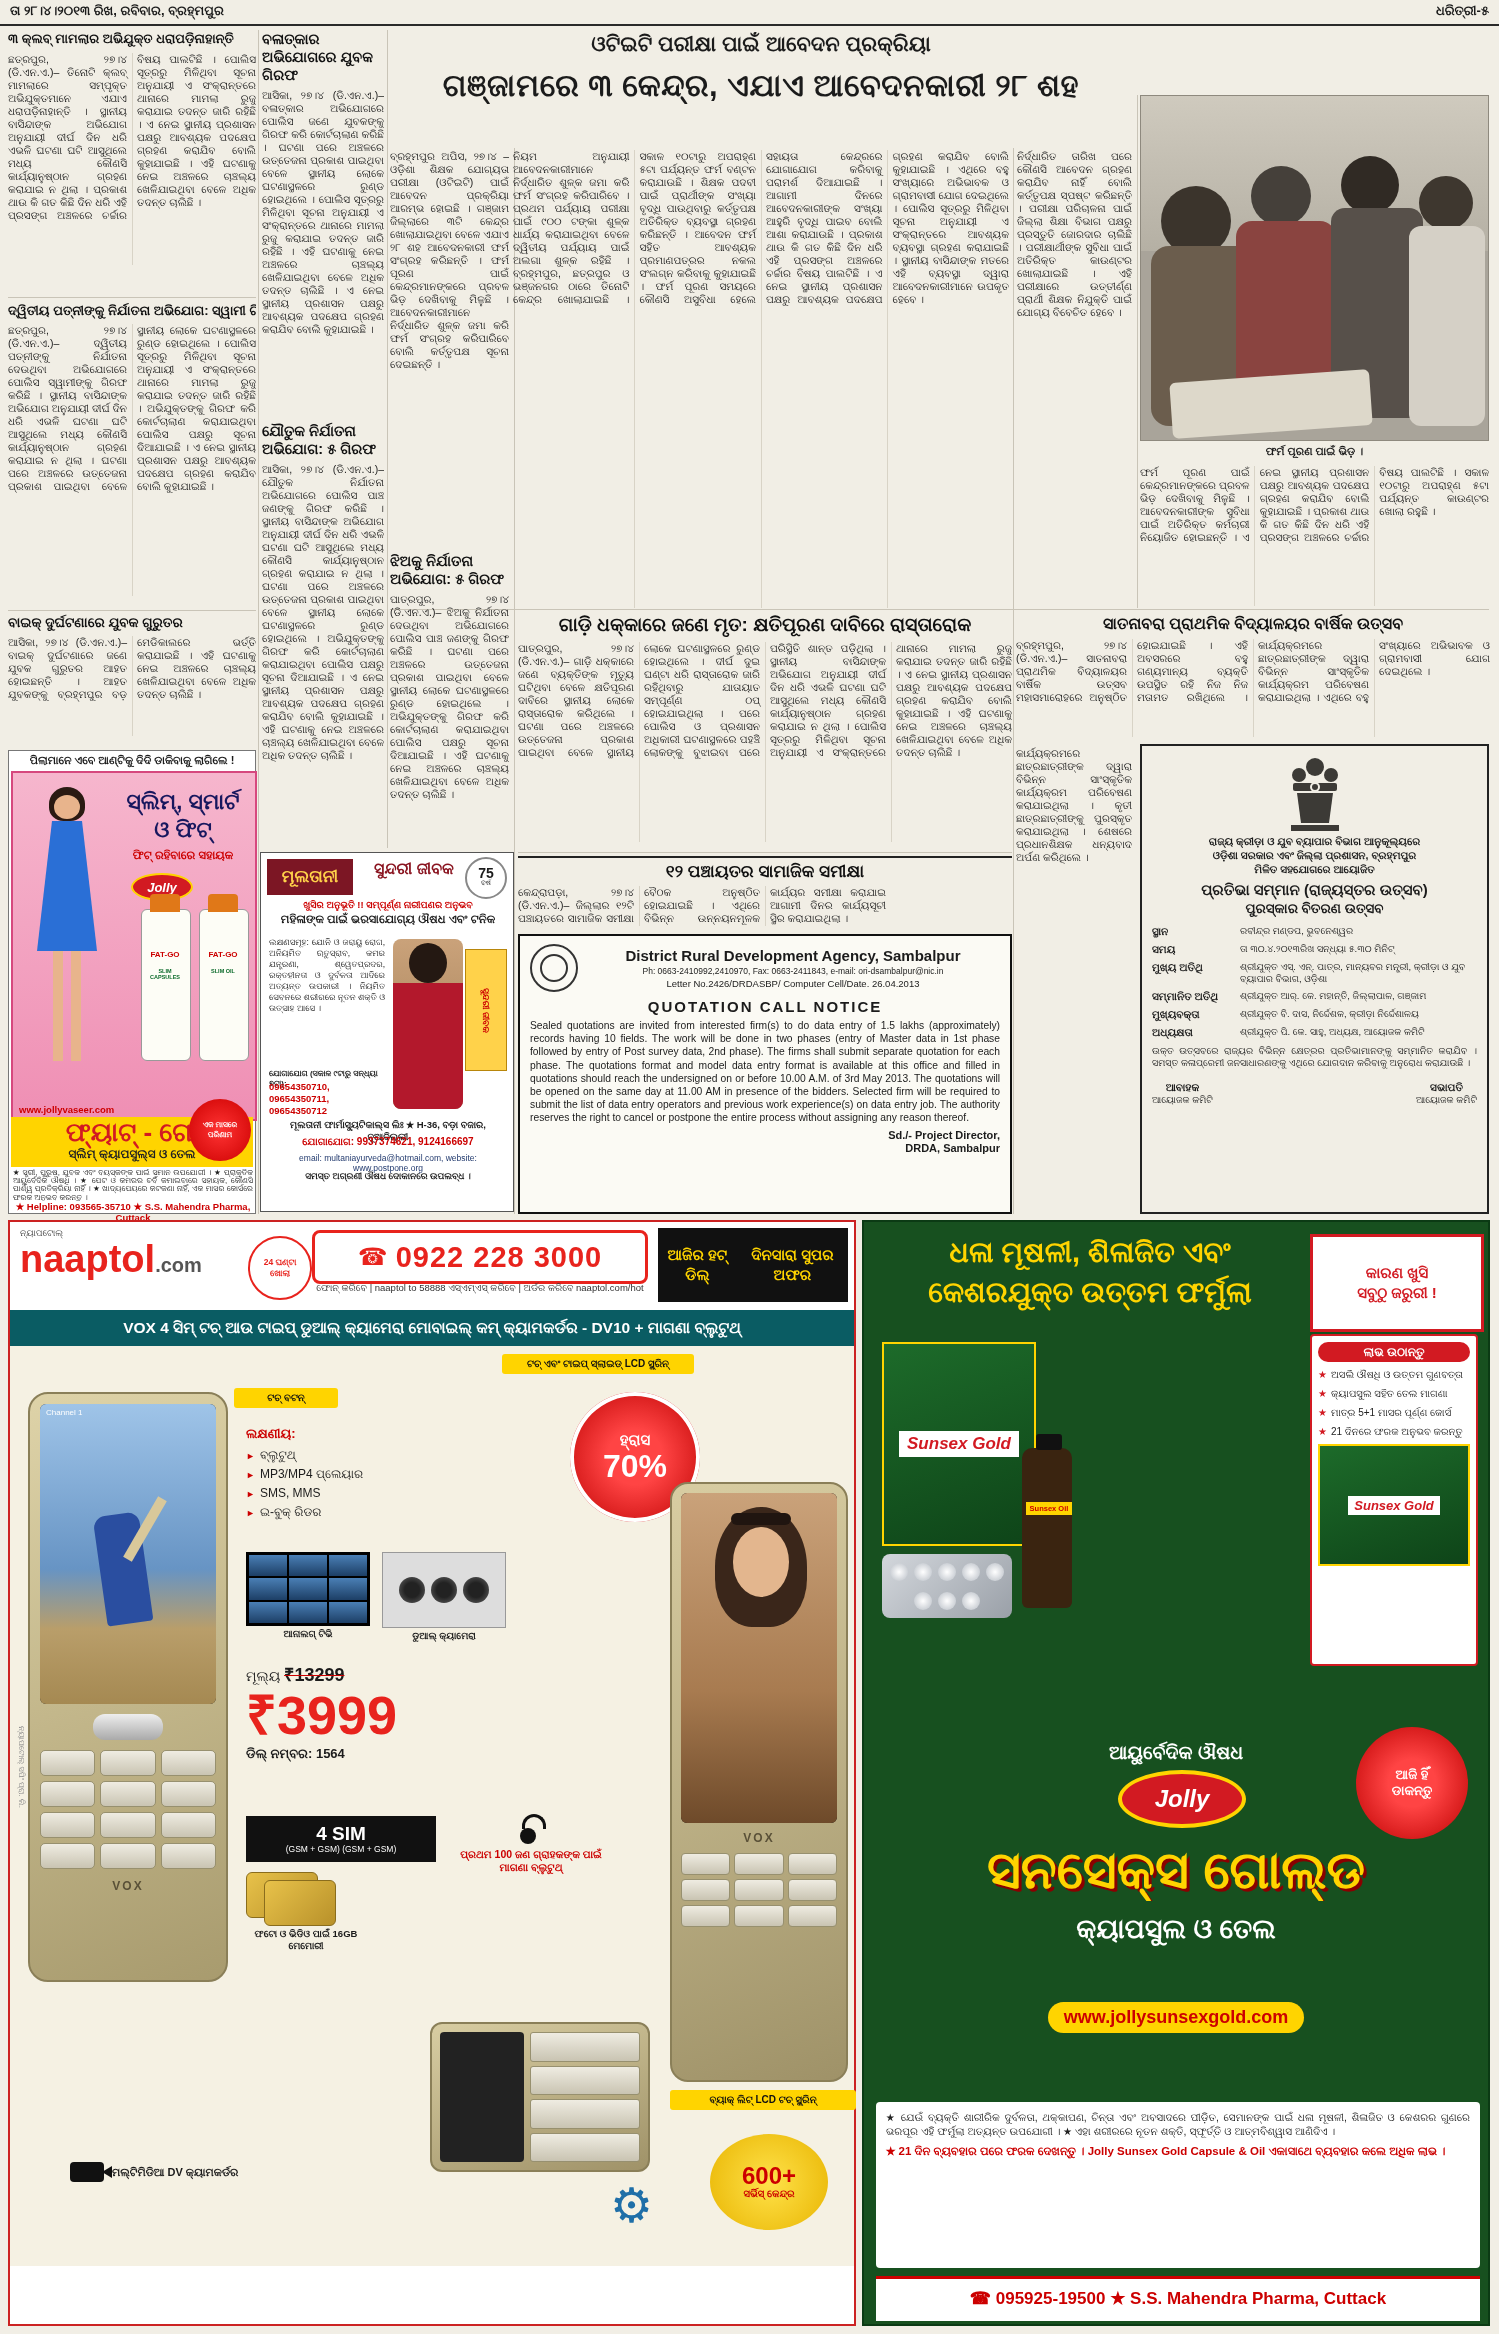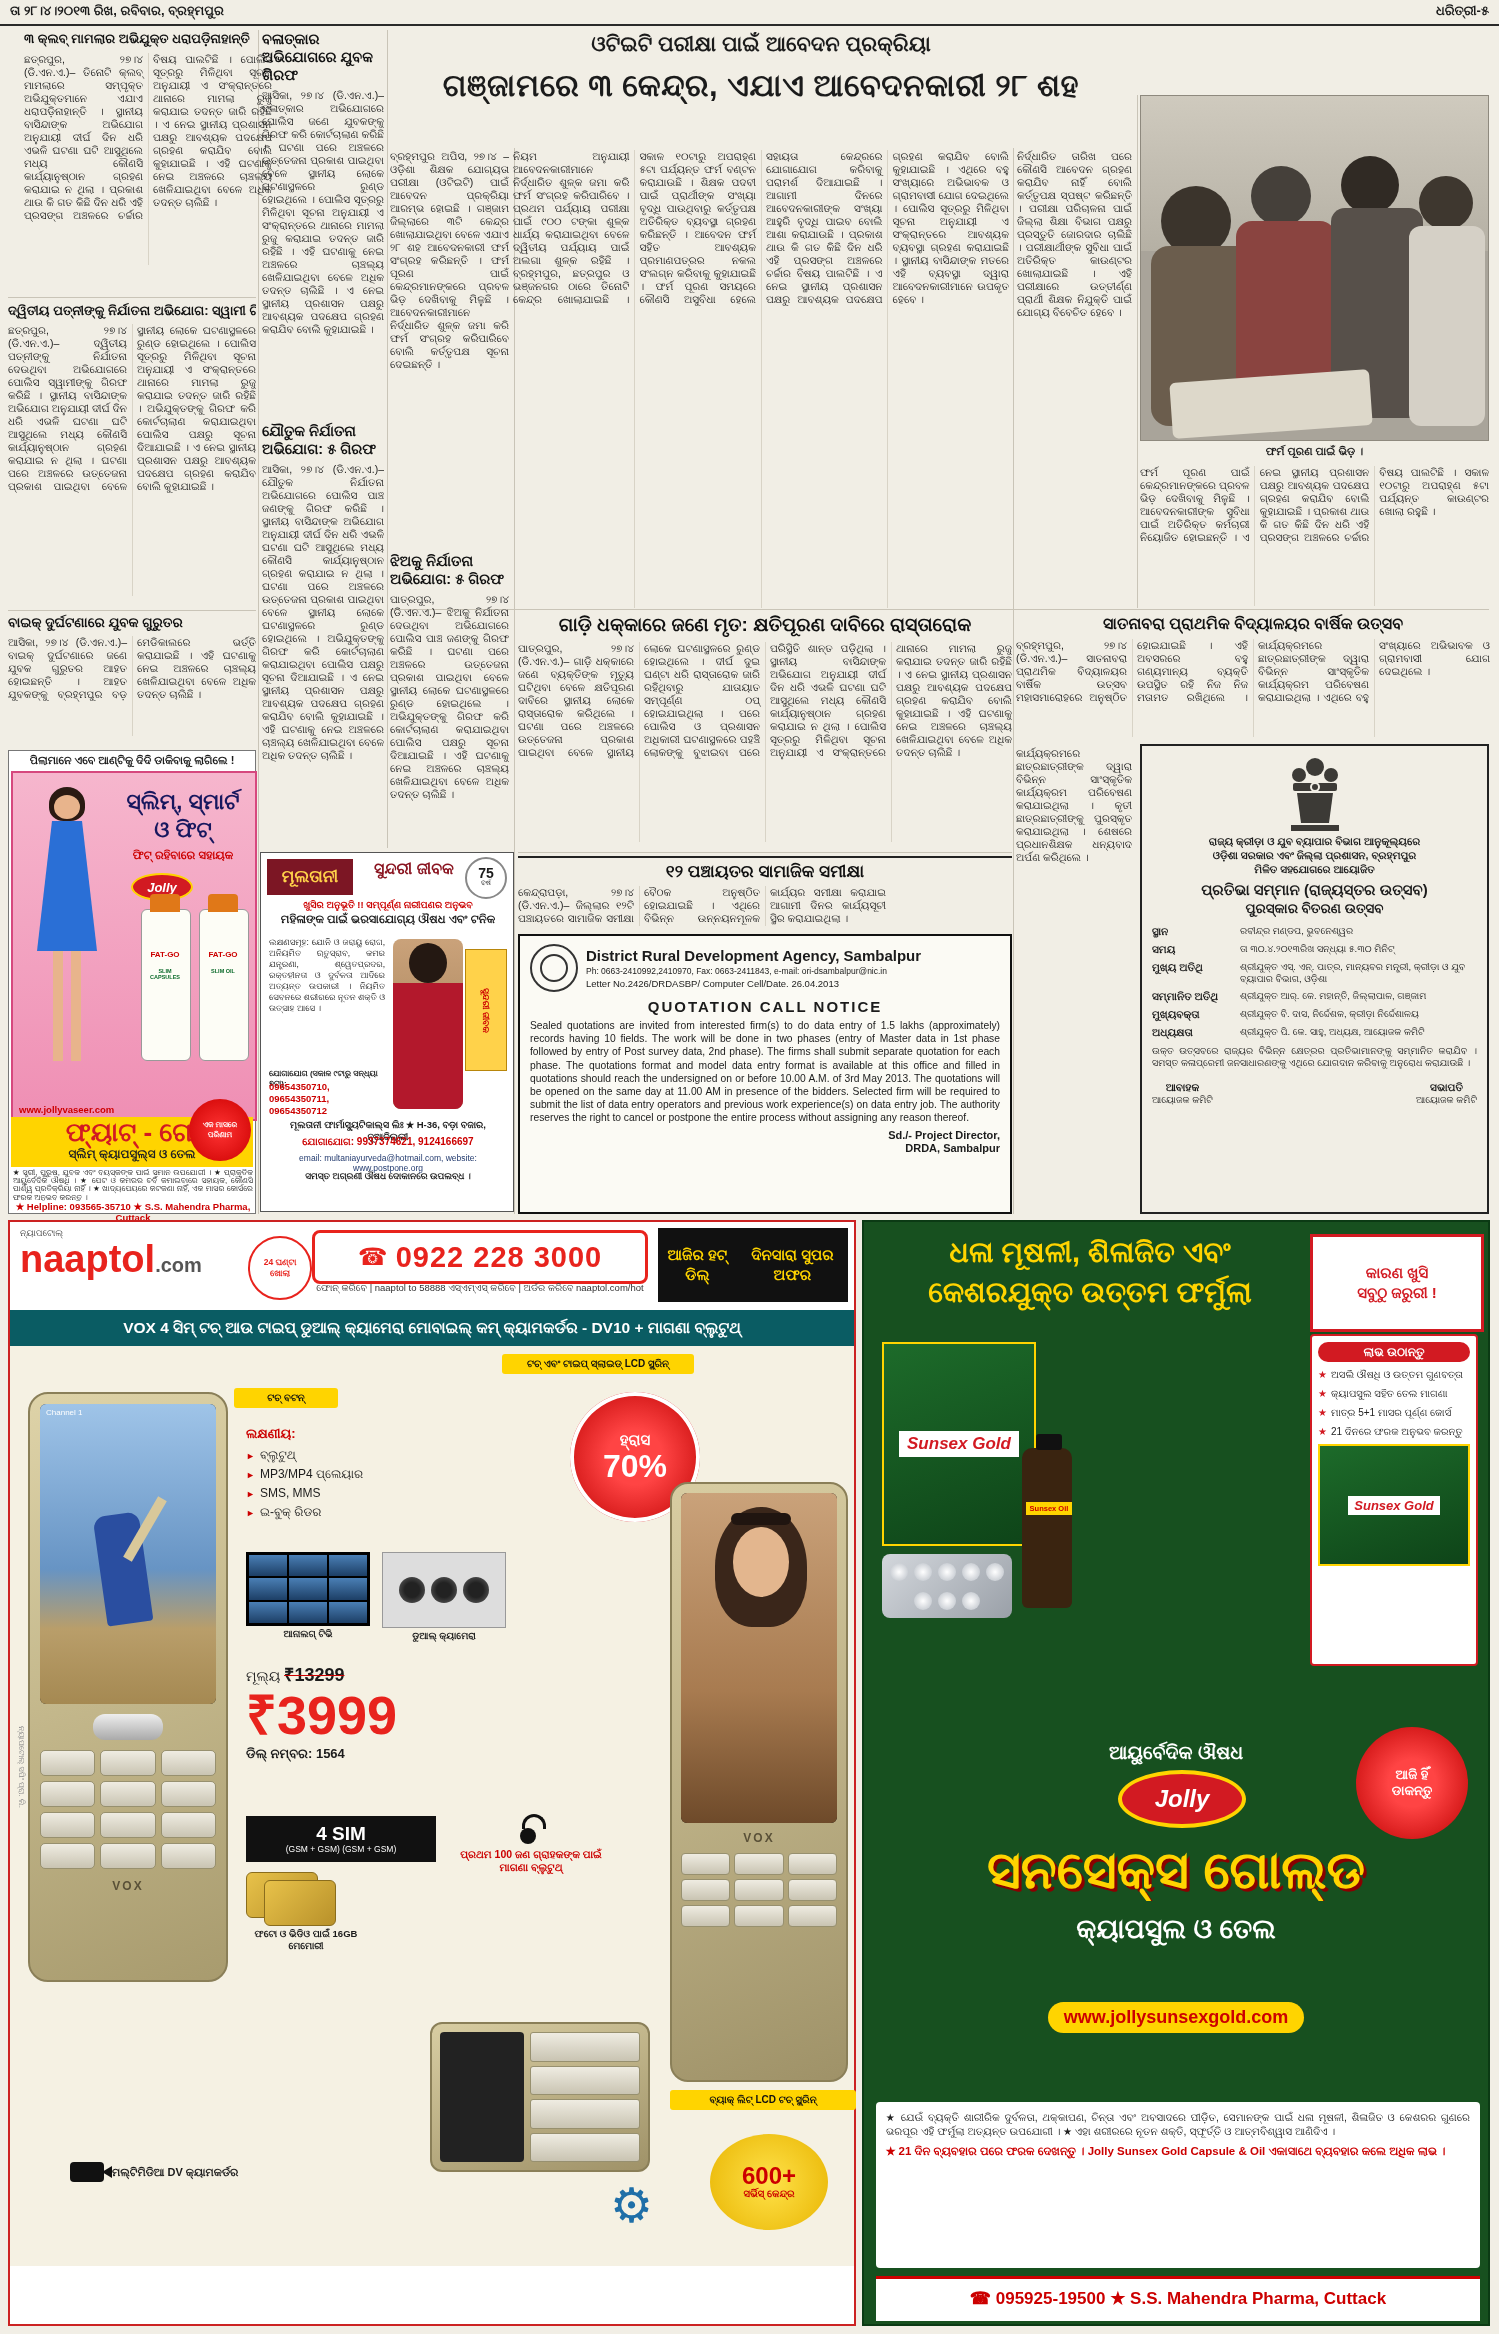--- a/index.html
+++ b/index.html
@@ -26,21 +26,21 @@
   #hr3{left:390px;top:609px;width:1099px;}
   #hr4{left:518px;top:852px;width:494px;}
 
   
   h2{margin:0 0 5px 0;color:#101010;}
   .bt{font-size:10.5px;line-height:13px;text-align:justify;color:#1c1c1c;overflow:hidden;}
   .c2{column-count:2;column-gap:10px;column-rule:1px solid #d8d3c6;}
   .c3{column-count:3;column-gap:10px;column-rule:1px solid #d8d3c6;}
   .c4{column-count:4;column-gap:10px;column-rule:1px solid #d8d3c6;}
 
-  #blk-club{left:24px;top:30px;width:248px;height:264px;}
+  #blk-club{left:8px;top:30px;width:248px;height:264px;}
   #blk-club h2{font-size:13px;line-height:18px;}
   #blk-club .bt{height:212px;}
 
   #blk-rape{left:262px;top:30px;width:122px;height:388px;}
   #blk-rape h2{font-size:14.5px;line-height:18px;}
   #blk-rape .bt{height:340px;}
 
   #blk-dowry{left:262px;top:422px;width:122px;height:426px;}
   #blk-dowry h2{font-size:14.5px;line-height:18px;}
   #blk-dowry .bt{height:374px;}
@@ -419,21 +419,21 @@
     <h2 class="nw">ସାତନାବରା ପ୍ରାଥମିକ ବିଦ୍ୟାଳୟର ବାର୍ଷିକ ଉତ୍ସବ</h2>
     <div class="bt c4">ବ୍ରହ୍ମପୁର, ୨୭।୪ (ଡି.ଏନ.ଏ.)– ସାତନାବରା ପ୍ରାଥମିକ ବିଦ୍ୟାଳୟର ବାର୍ଷିକ ଉତ୍ସବ ମହାସମାରୋହରେ ଅନୁଷ୍ଠିତ ହୋଇଯାଇଛି । ଏହି ଅବସରରେ ବହୁ ଗଣ୍ୟମାନ୍ୟ ବ୍ୟକ୍ତି ଉପସ୍ଥିତ ରହି ନିଜ ନିଜ ମତାମତ ରଖିଥିଲେ । କାର୍ଯ୍ୟକ୍ରମରେ ଛାତ୍ରଛାତ୍ରୀଙ୍କ ଦ୍ୱାରା ବିଭିନ୍ନ ସାଂସ୍କୃତିକ କାର୍ଯ୍ୟକ୍ରମ ପରିବେଷଣ କରାଯାଇଥିଲା । ଏଥିରେ ବହୁ ସଂଖ୍ୟାରେ ଅଭିଭାବକ ଓ ଗ୍ରାମବାସୀ ଯୋଗ ଦେଇଥିଲେ ।</div>
   </section>
   <div class="abs bt" id="blk-school-cont">କାର୍ଯ୍ୟକ୍ରମରେ ଛାତ୍ରଛାତ୍ରୀଙ୍କ ଦ୍ୱାରା ବିଭିନ୍ନ ସାଂସ୍କୃତିକ କାର୍ଯ୍ୟକ୍ରମ ପରିବେଷଣ କରାଯାଇଥିଲା । କୃତୀ ଛାତ୍ରଛାତ୍ରୀଙ୍କୁ ପୁରସ୍କୃତ କରାଯାଇଥିଲା । ଶେଷରେ ପ୍ରଧାନଶିକ୍ଷକ ଧନ୍ୟବାଦ ଅର୍ପଣ କରିଥିଲେ ।</div>
 
   <section class="abs" id="blk-drda">
     <div class="drda-head">
       <div class="drda-logo">
           <i></i>
         </div>
-      <div style="flex:1;">
+      <div style="flex:1;text-align:center">
         <div class="drda-agency">District Rural Development Agency, Sambalpur</div>
         <div class="drda-contact">Ph: 0663-2410992,2410970, Fax: 0663-2411843, e-mail: ori-dsambalpur@nic.in</div>
         <div class="drda-letter">Letter No.2426/DRDASBP/ Computer Cell/Date. 26.04.2013</div>
       </div>
     </div>
     <div class="drda-title">QUOTATION CALL NOTICE</div>
     <div class="drda-body">Sealed quotations are invited from interested firm(s) to do data entry of 1.5 lakhs (approximately) records having 10 fields. The work will be done in two phases (entry of Master data in 1st phase followed by entry of Post survey data, 2nd phase). The firms shall submit separate quotation for each phase. The quotations format and model data entry format is available at this office and filled in quotations should reach the undersigned on or before 10.00 A.M. of 3rd May 2013. The quotations will be opened on the same day at 11.00 AM in presence of the bidders. Selected firm will be required to submit the list of data entry operators and previous work experience(s) on data entry job. The authority reserves the right to cancel or postpone the entire process without assigning any reason thereof.</div>
     <div class="drda-sig">
       <div>Sd./- Project Director,</div>
       <div>DRDA, Sambalpur</div>

